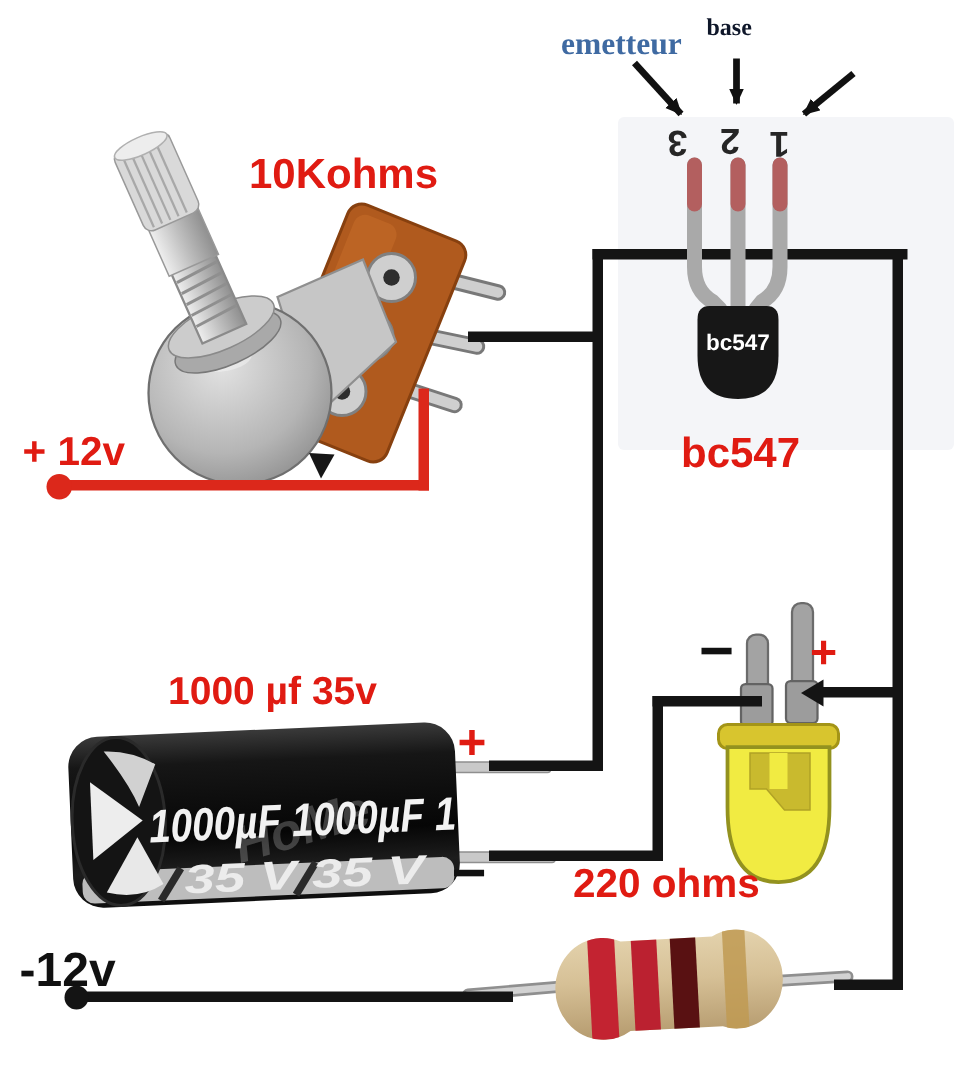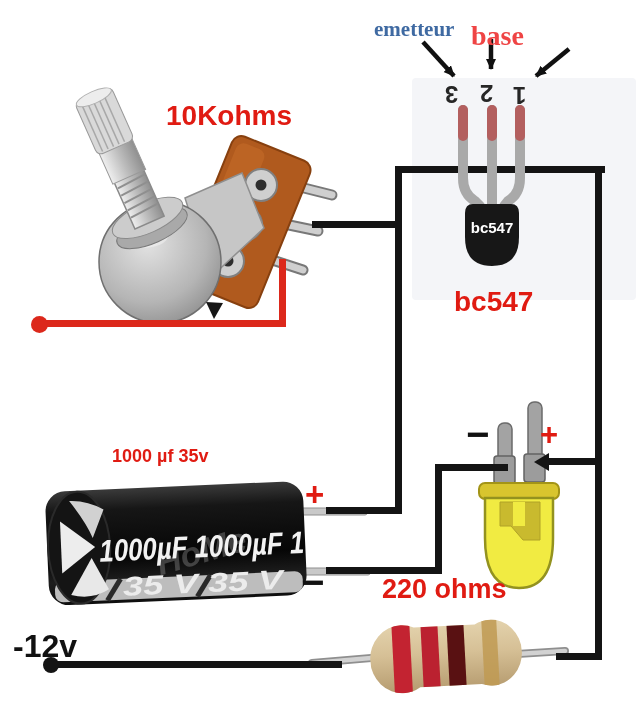--- a/index.html
+++ b/index.html
@@ -12,21 +12,21 @@
   .dot.black{background:#141414;width:16px;height:16px;}
   .dot.red{background:#dc281b;width:17px;height:17px;}
   .caption{position:absolute;font-weight:bold;color:#e01b12;line-height:1;white-space:nowrap;}
   .caption.dark{color:#111111;}
   .panel{position:absolute;background:#f4f5f8;border-radius:4px;}
   .pin-num{position:absolute;font-weight:bold;font-size:24px;color:#262626;
            transform:rotate(180deg);line-height:1;}
   .tlabel{position:absolute;font-family:"Liberation Serif",serif;font-weight:bold;
           line-height:1;white-space:nowrap;}
   .tlabel.emitter{color:#3f6aa2;font-size:21px;}
-  .tlabel.base{color:#ef4444;font-size:28px;margin-top:11px;}
+  .tlabel.base{color:#0f172a;font-size:16px;}
   .tlabel.collector{color:#47bf52;font-size:21px;}
   .led-arrow{position:absolute;width:0;height:0;border-top:9px solid transparent;
              border-bottom:9px solid transparent;border-right:15px solid #141414;}
   svg{position:absolute;overflow:visible;}
   .cap-print{font-family:"Liberation Sans",sans-serif;font-weight:bold;font-style:italic;}
 </style>
 </head>
 <body>
 
 <div class="stage">
@@ -210,22 +210,23 @@
   </svg>
 
   <div class="pin-num" style="left:445px;top:82px;">3</div>
   <div class="pin-num" style="left:480px;top:81px;">2</div>
   <div class="pin-num" style="left:513px;top:83px;">1</div>
 
   <div class="tlabel emitter" style="left:374px;top:19px;">emetteur</div>
   <div class="tlabel base" style="left:471px;top:11px;">base</div>
 
   <div class="caption" style="left:166px;top:102px;font-size:28px;">10Kohms</div>
+  <div class="caption" style="left:15px;top:288px;font-size:27px;">+ 12v</div>
   <div class="caption" style="left:454px;top:288px;font-size:28px;">bc547</div>
-  <div class="caption" style="left:112px;top:447px;font-size:18px;">1000 µf 35v</div>
+  <div class="caption" style="left:112px;top:447px;font-size:26px;">1000 µf 35v</div>
   <div class="caption" style="left:382px;top:576px;font-size:27px;">220 ohms</div>
   <div class="caption dark" style="left:13px;top:630px;font-size:32px;">-12v</div>
 
   <div class="caption" style="left:305px;top:478px;font-size:33px;">+</div>
   <div class="caption dark" style="left:301px;top:562px;font-size:40px;">−</div>
   <div class="caption dark" style="left:466px;top:414px;font-size:40px;">−</div>
   <div class="caption" style="left:540px;top:419px;font-size:31px;">+</div>
 
 </div>
 

